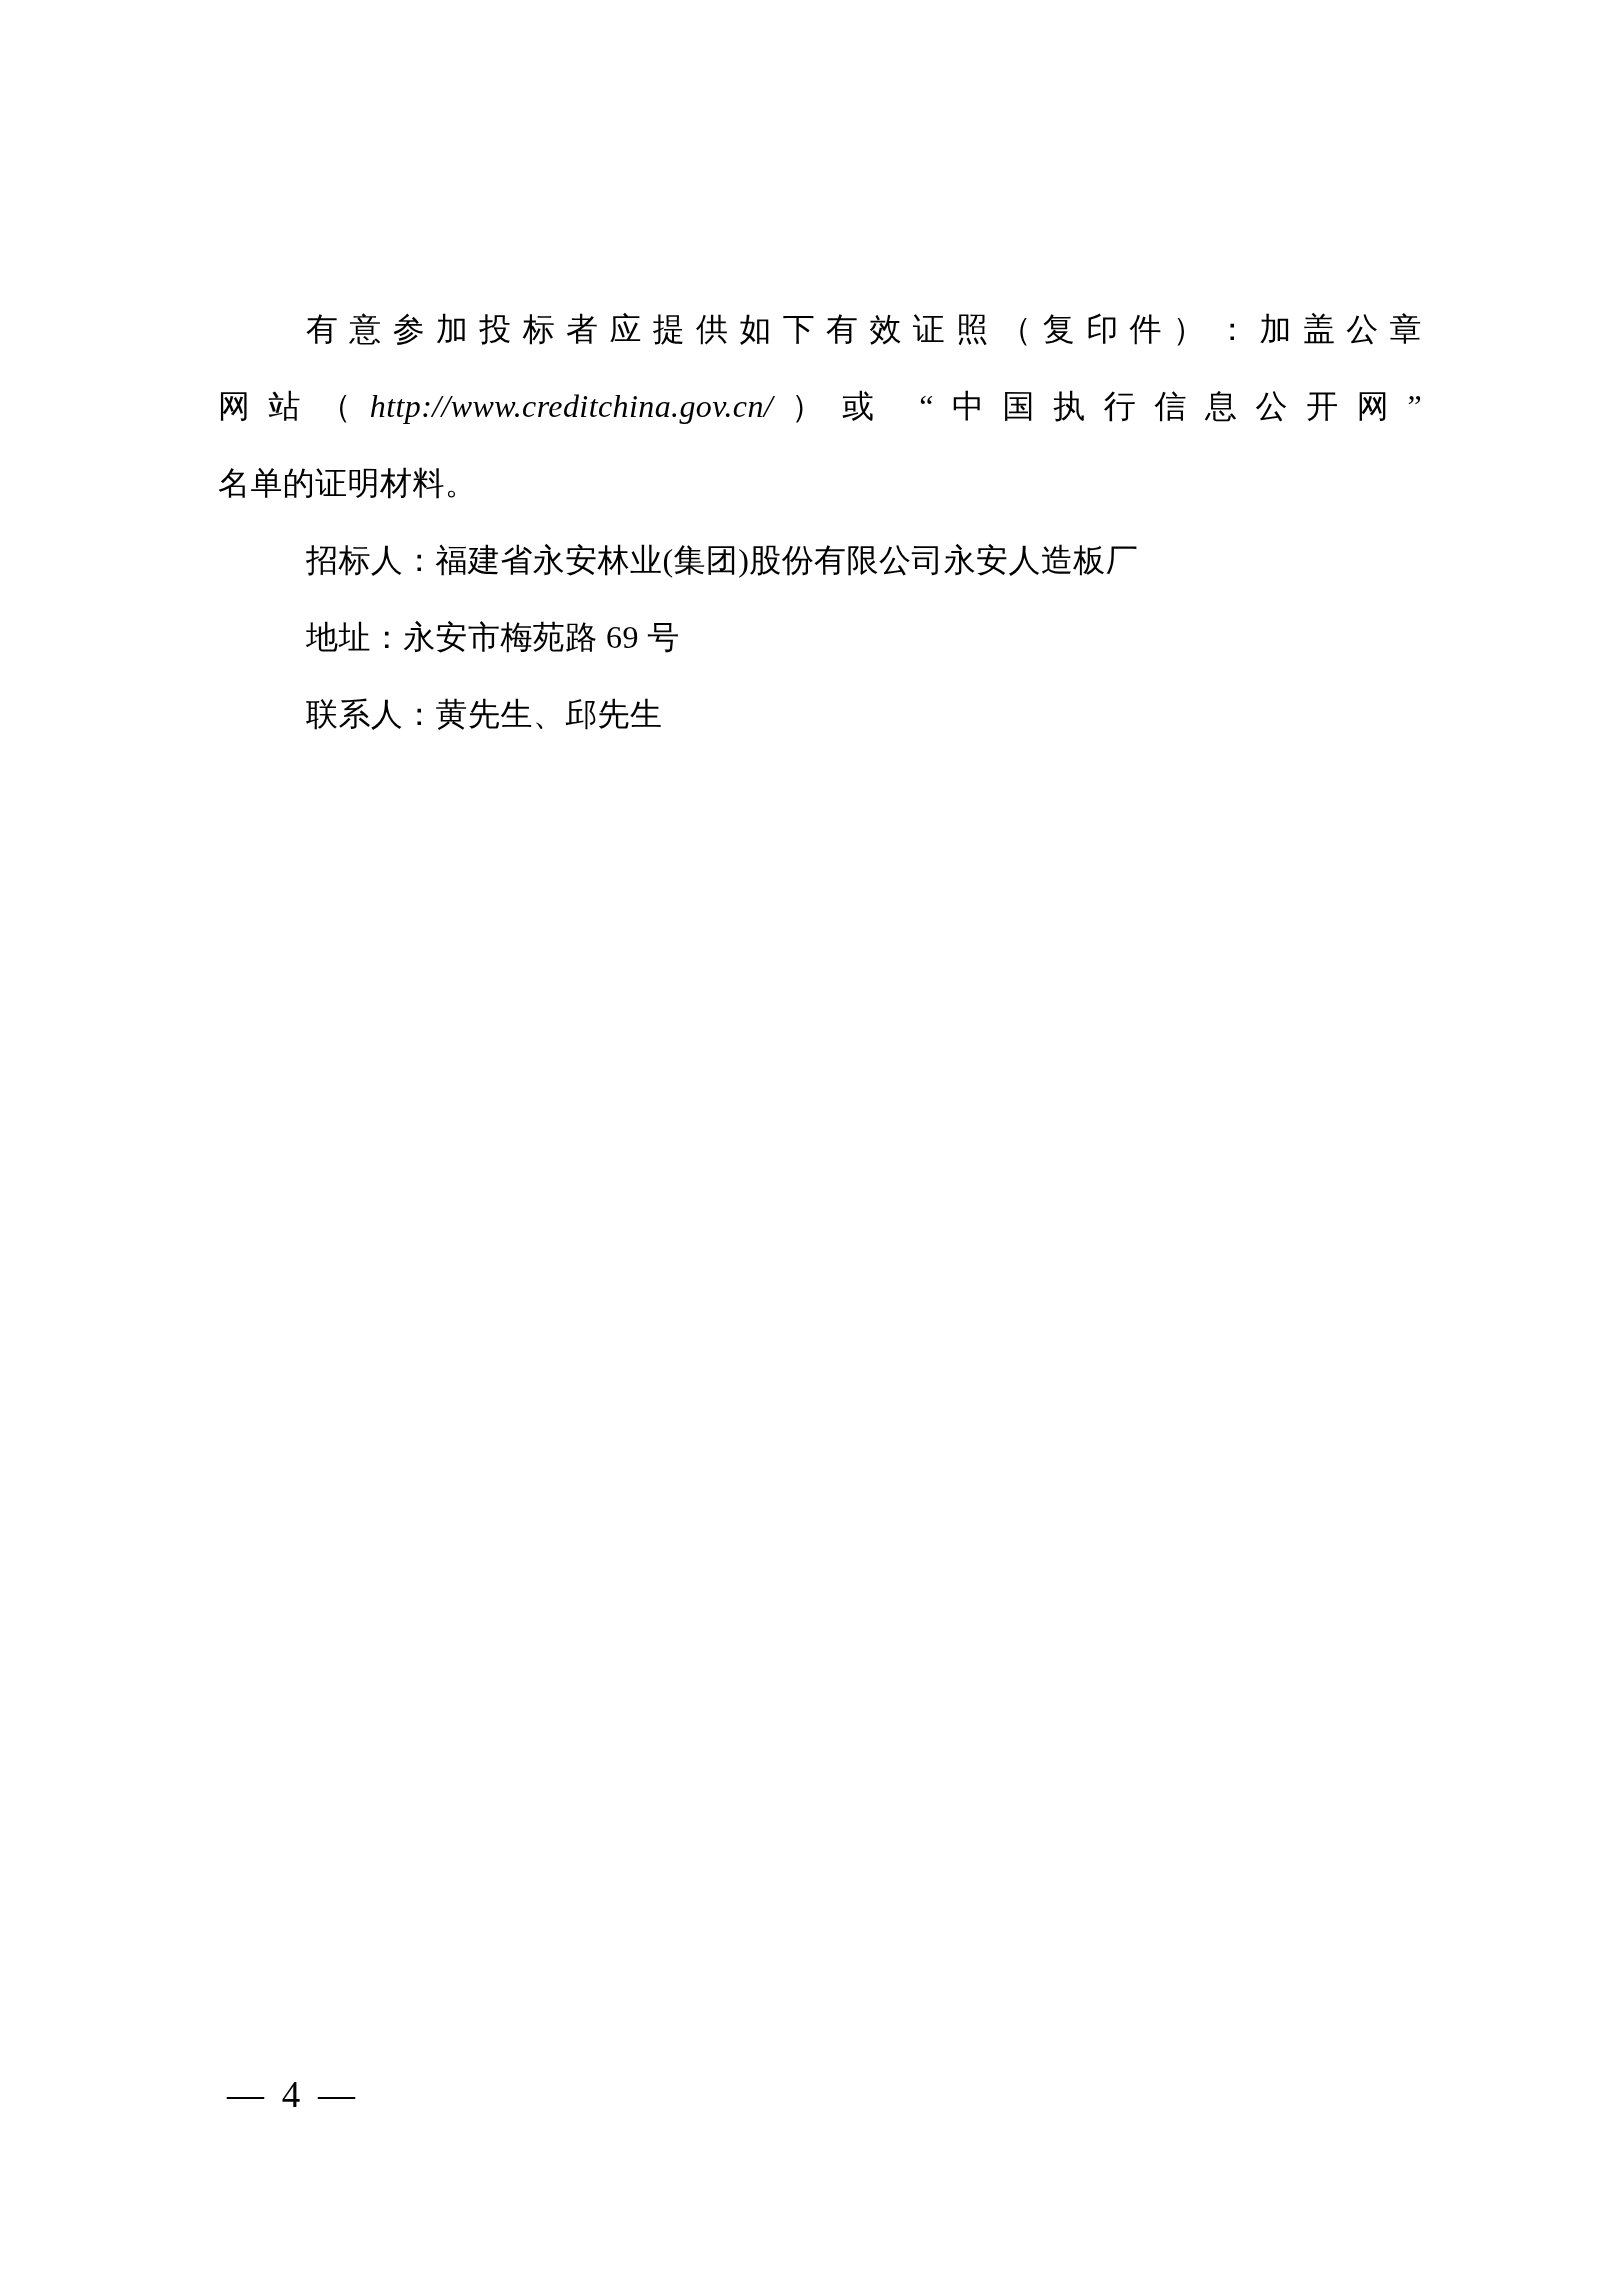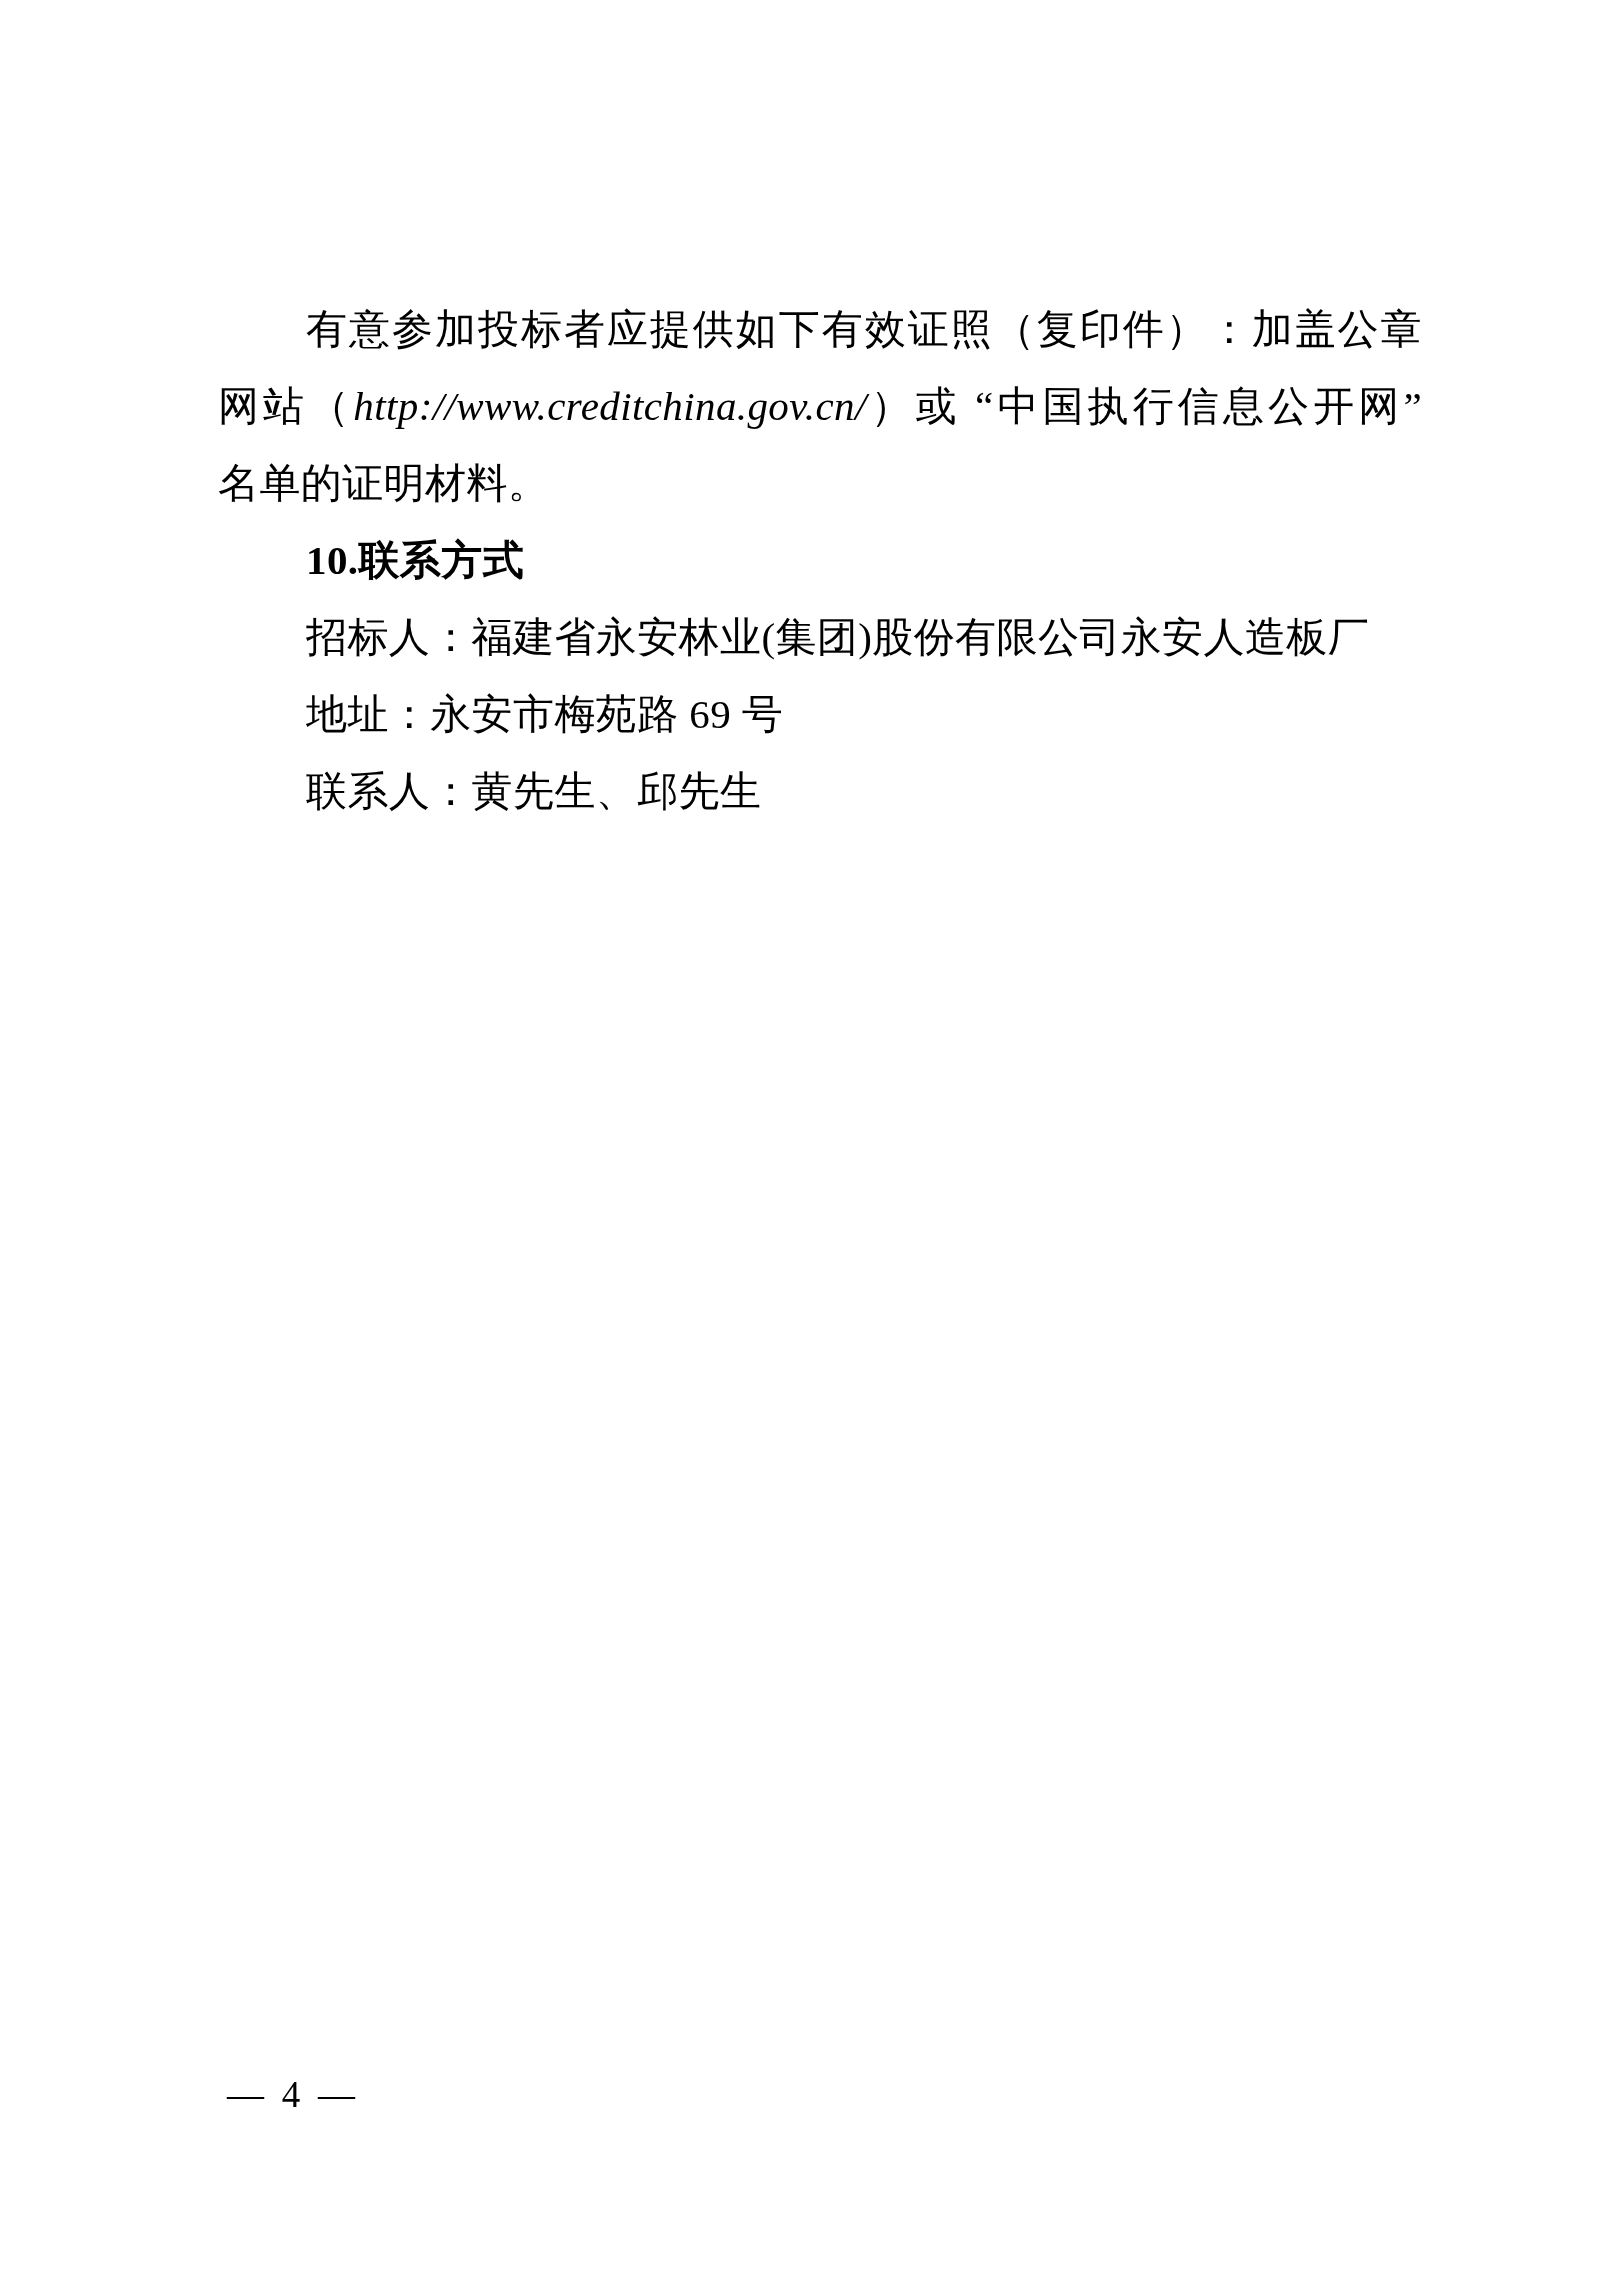--- a/index.html
+++ b/index.html
@@ -15,21 +15,21 @@
     font-family: "Liberation Serif", serif;
     overflow: hidden;
   }
   .body-text {
     position: absolute;
     left: 218px;
     top: 291px;
     width: 1204px;
   }
   .line {
-    font-size: 41px;
+    font-size: 32px;
     line-height: 77px;
     white-space: nowrap;
     letter-spacing: 0.4px;
   }
   .justify {
     text-align: justify;
     text-align-last: justify;
   }
   .indent {
     text-indent: 88px;
@@ -66,21 +66,20 @@
 
     <div class="line justify indent">有意参加投标者应提供如下有效证照（复印件）：加盖公章</div>
 
 
 
     <div class="line justify"><span>网站（</span><span class="url">http://www.creditchina.gov.cn/</span><span>）或 “中国执行信息公开网”</span></div>
 
 
     <div class="line">名单的证明材料。</div>
 
-    <div class="line indent heading">10.联系方式</div>
 
     <div class="line indent">招标人：福建省永安林业(集团)股份有限公司永安人造板厂</div>
 
     <div class="line indent">地址：永安市梅苑路 69 号</div>
 
 
 
     <div class="line indent">联系人：黄先生、邱先生</div>
 
   </div>

